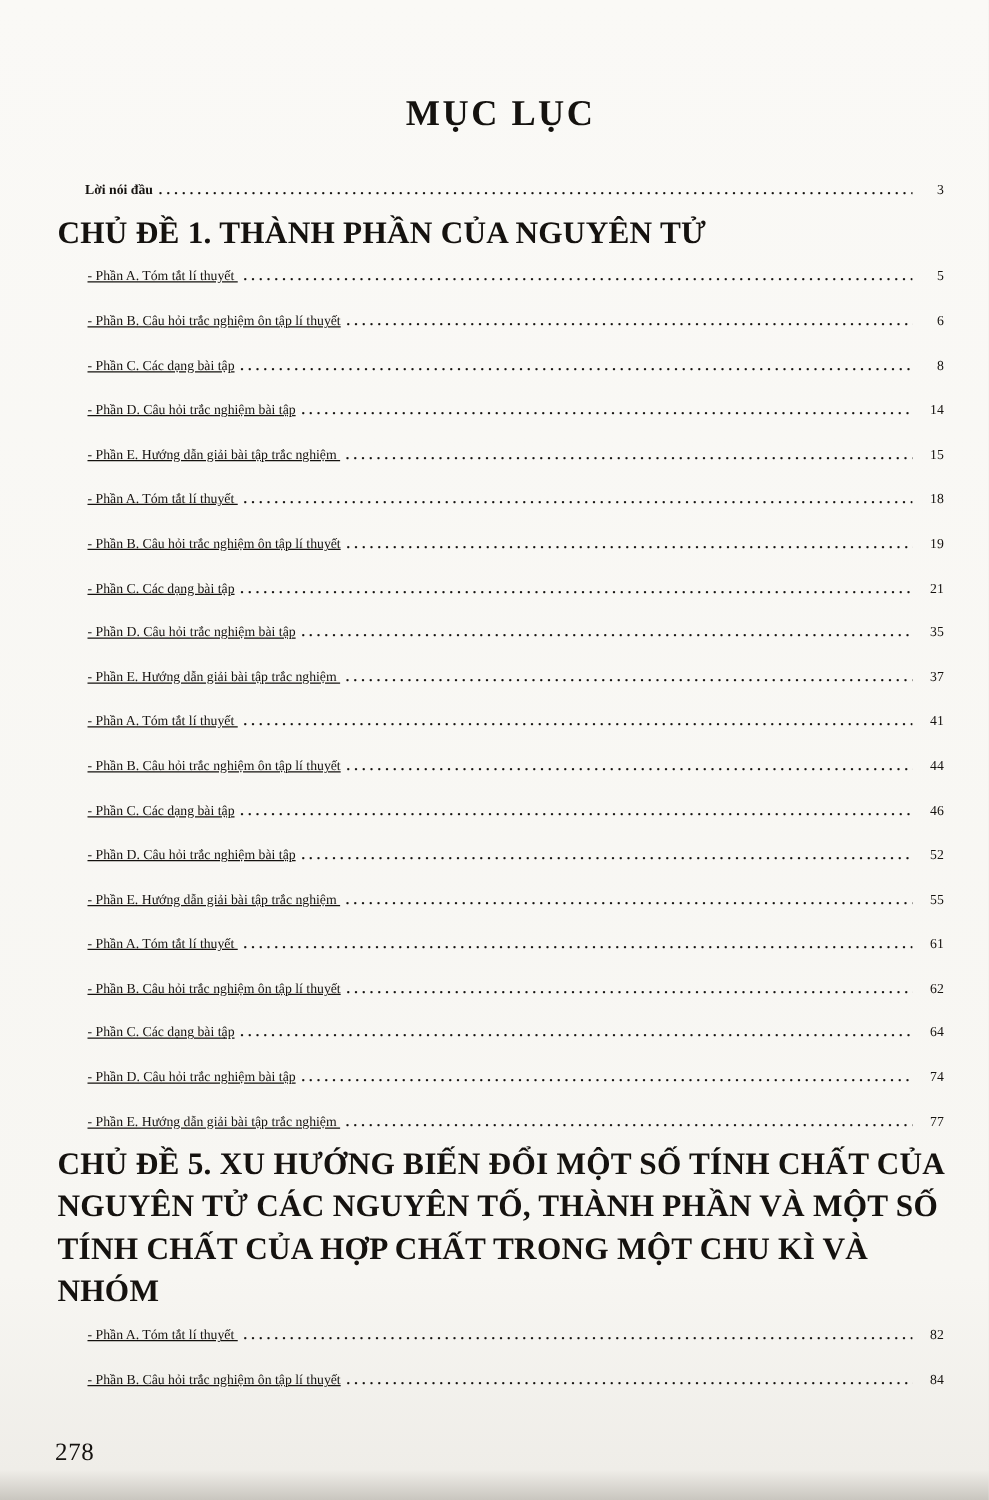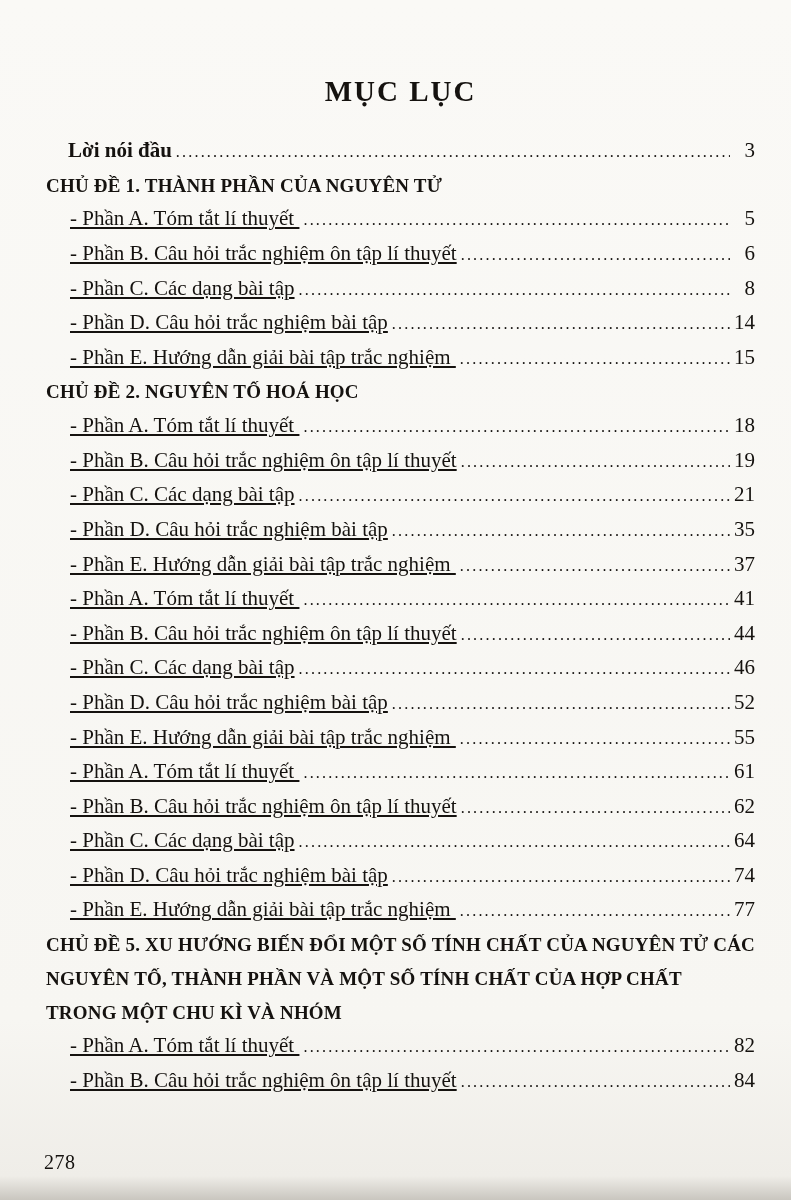--- a/index.html
+++ b/index.html
@@ -24,21 +24,21 @@
     font-size: 29px;
     font-weight: bold;
     letter-spacing: 2px;
     margin: 32px 0 26px 0;
     line-height: 34px;
   }
   .toc { width: 709px; }
   .row {
     display: flex;
     align-items: baseline;
-    font-size: 21px;
+    font-size: 11px;
     line-height: 33.6px;
   }
   .row .label {
     white-space: pre-wrap;
     padding-right: 4px;
   }
   .row.preface .label {
     font-weight: bold;
     padding-left: 22px;
   }
@@ -56,21 +56,21 @@
   .dots::after {
     content: "..................................................................................................................................................................................................................";
   }
   .pnum {
     margin-left: 3px;
     min-width: 22px;
     text-align: right;
   }
   .chapter-title {
     font-weight: bold;
-    font-size: 19px;
+    font-size: 25px;
     line-height: 33.8px;
     letter-spacing: 0.2px;
   }
   .footer-pagenum {
     position: absolute;
     left: 44px;
     bottom: 26px;
     font-size: 20px;
     letter-spacing: 0.5px;
   }
@@ -110,21 +110,20 @@
       <span class="label">- Phần D. Câu hỏi trắc nghiệm bài tập</span>
       <span class="dots"></span>
       <span class="pnum">14</span>
     </div>
     <div class="row item">
       <span class="label">- Phần E. Hướng dẫn giải bài tập trắc nghiệm </span>
       <span class="dots"></span>
       <span class="pnum">15</span>
     </div>
 
-    <div class="chapter-title">CHỦ ĐỀ 2. NGUYÊN TỐ HOÁ HỌC</div>
     <div class="row item">
       <span class="label">- Phần A. Tóm tắt lí thuyết </span>
       <span class="dots"></span>
       <span class="pnum">18</span>
     </div>
     <div class="row item">
       <span class="label">- Phần B. Câu hỏi trắc nghiệm ôn tập lí thuyết</span>
       <span class="dots"></span>
       <span class="pnum">19</span>
     </div>

